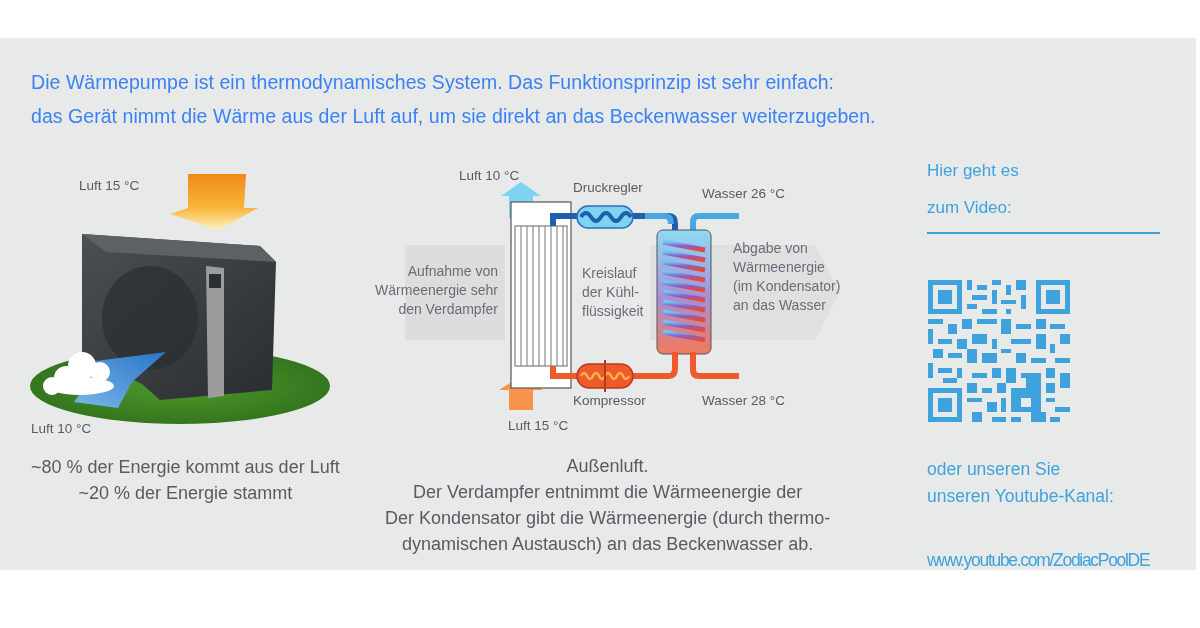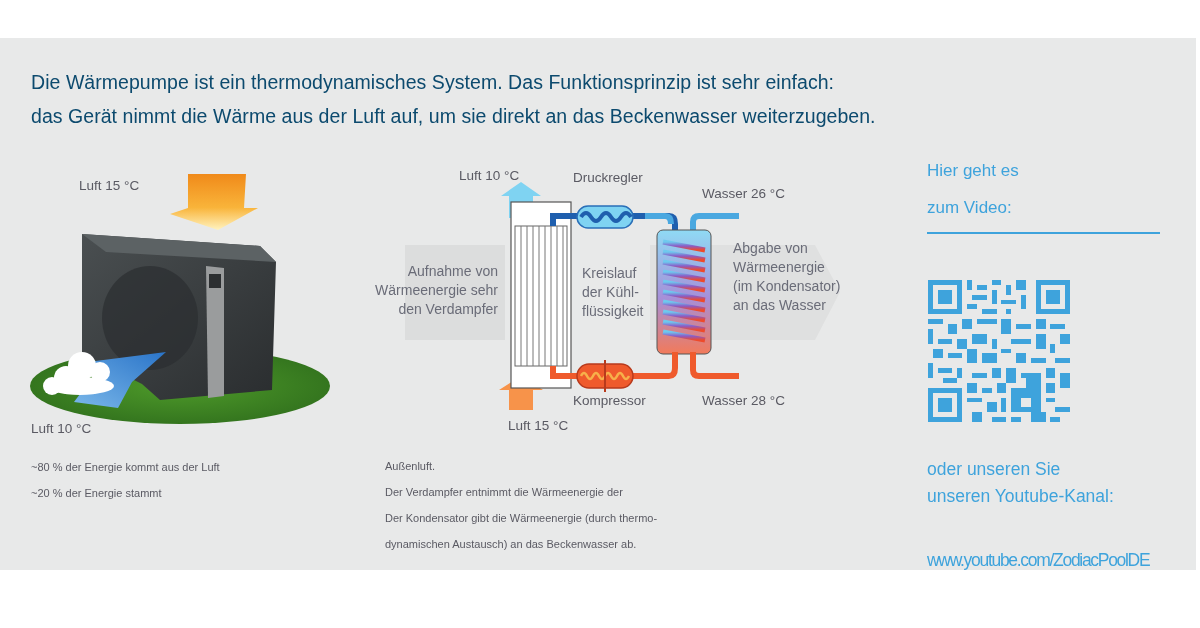--- a/index.html
+++ b/index.html
@@ -1,24 +1,24 @@
 <!DOCTYPE html>
 <html><head>
 <meta charset="utf-8">
 <style>
   html, body { margin:0; padding:0; }
   body { width:1200px; height:628px; background:#ffffff; position:relative; overflow:hidden;
          font-family:"Liberation Sans", "DejaVu Sans", sans-serif; color:#5c5c66; }
   .panel { position:absolute; left:0; top:38px; width:1196px; height:532px; background:#e8e9e9; }
   .abs { position:absolute; }
-  .intro { left:31px; top:65px; font-size:19.5px; line-height:34px; color:#0c4a6e; letter-spacing:0.05px; }
+  .intro { left:31px; top:65px; font-size:19.5px; line-height:34px; color:#3b82f6; letter-spacing:0.05px; }
   .intro div { white-space:nowrap; }
   .lbl { font-size:13.5px; color:#5a5a63; white-space:nowrap; }
   .mid { font-size:14px; color:#6a6c78; line-height:19px; }
-  .bottom { font-size:11px; line-height:26px; color:#5a5a63; }
+  .bottom { font-size:18px; line-height:26px; color:#5a5a63;text-align:center; }
   .video-title { left:927px; top:152px; font-size:17px; line-height:37px; color:#3ea3dc; }
   .divider { left:927px; top:232px; width:233px; height:2px; background:#3ea3dc; }
   .visit { left:927px; top:456px; font-size:17.5px; line-height:27px; color:#3ea3dc; white-space:nowrap; }
   .visit .url { letter-spacing:-1.3px;margin-top:37px; }
   svg { position:absolute; }
 </style>
 </head>
 <body>
 
 <div class="panel"></div>
@@ -150,21 +150,21 @@
   <path d="M288 172 L288 190 Q288 196 294 196 L334 196" fill="none" stroke="#ef5a2c" stroke-width="6"></path>
 
   <g>
     <rect x="172" y="184" width="56" height="24" rx="12" fill="#ef5a2c" stroke="#b83a1c" stroke-width="1.5"></rect>
     <path d="M176 196 q3 -6 6 0 t6 0 t6 0 t6 0 t6 0 t6 0 t6 0 t6 0" fill="none" stroke="#f7b04a" stroke-width="2.5"></path>
     <line x1="200" y1="180" x2="200" y2="212" stroke="#b83a1c" stroke-width="2"></line>
   </g>
 </svg>
 
 <div class="abs lbl" style="left:459px;top:168px">Luft 10 °C</div>
-<div class="abs lbl" style="left:573px;top:170px">Druckregler</div>
+<div class="abs lbl" style="left:573px;top:180px">Druckregler</div>
 <div class="abs lbl" style="left:702px;top:186px">Wasser 26 °C</div>
 <div class="abs lbl" style="left:573px;top:393px">Kompressor</div>
 <div class="abs lbl" style="left:702px;top:393px">Wasser 28 °C</div>
 <div class="abs lbl" style="left:508px;top:418px">Luft 15 °C</div>
 
 <div class="abs mid" style="left:330px;top:262px;width:168px;text-align:right">
   <div>Aufnahme von</div>
   <div>Wärmeenergie sehr</div>
   <div>den Verdampfer</div>
 </div>

